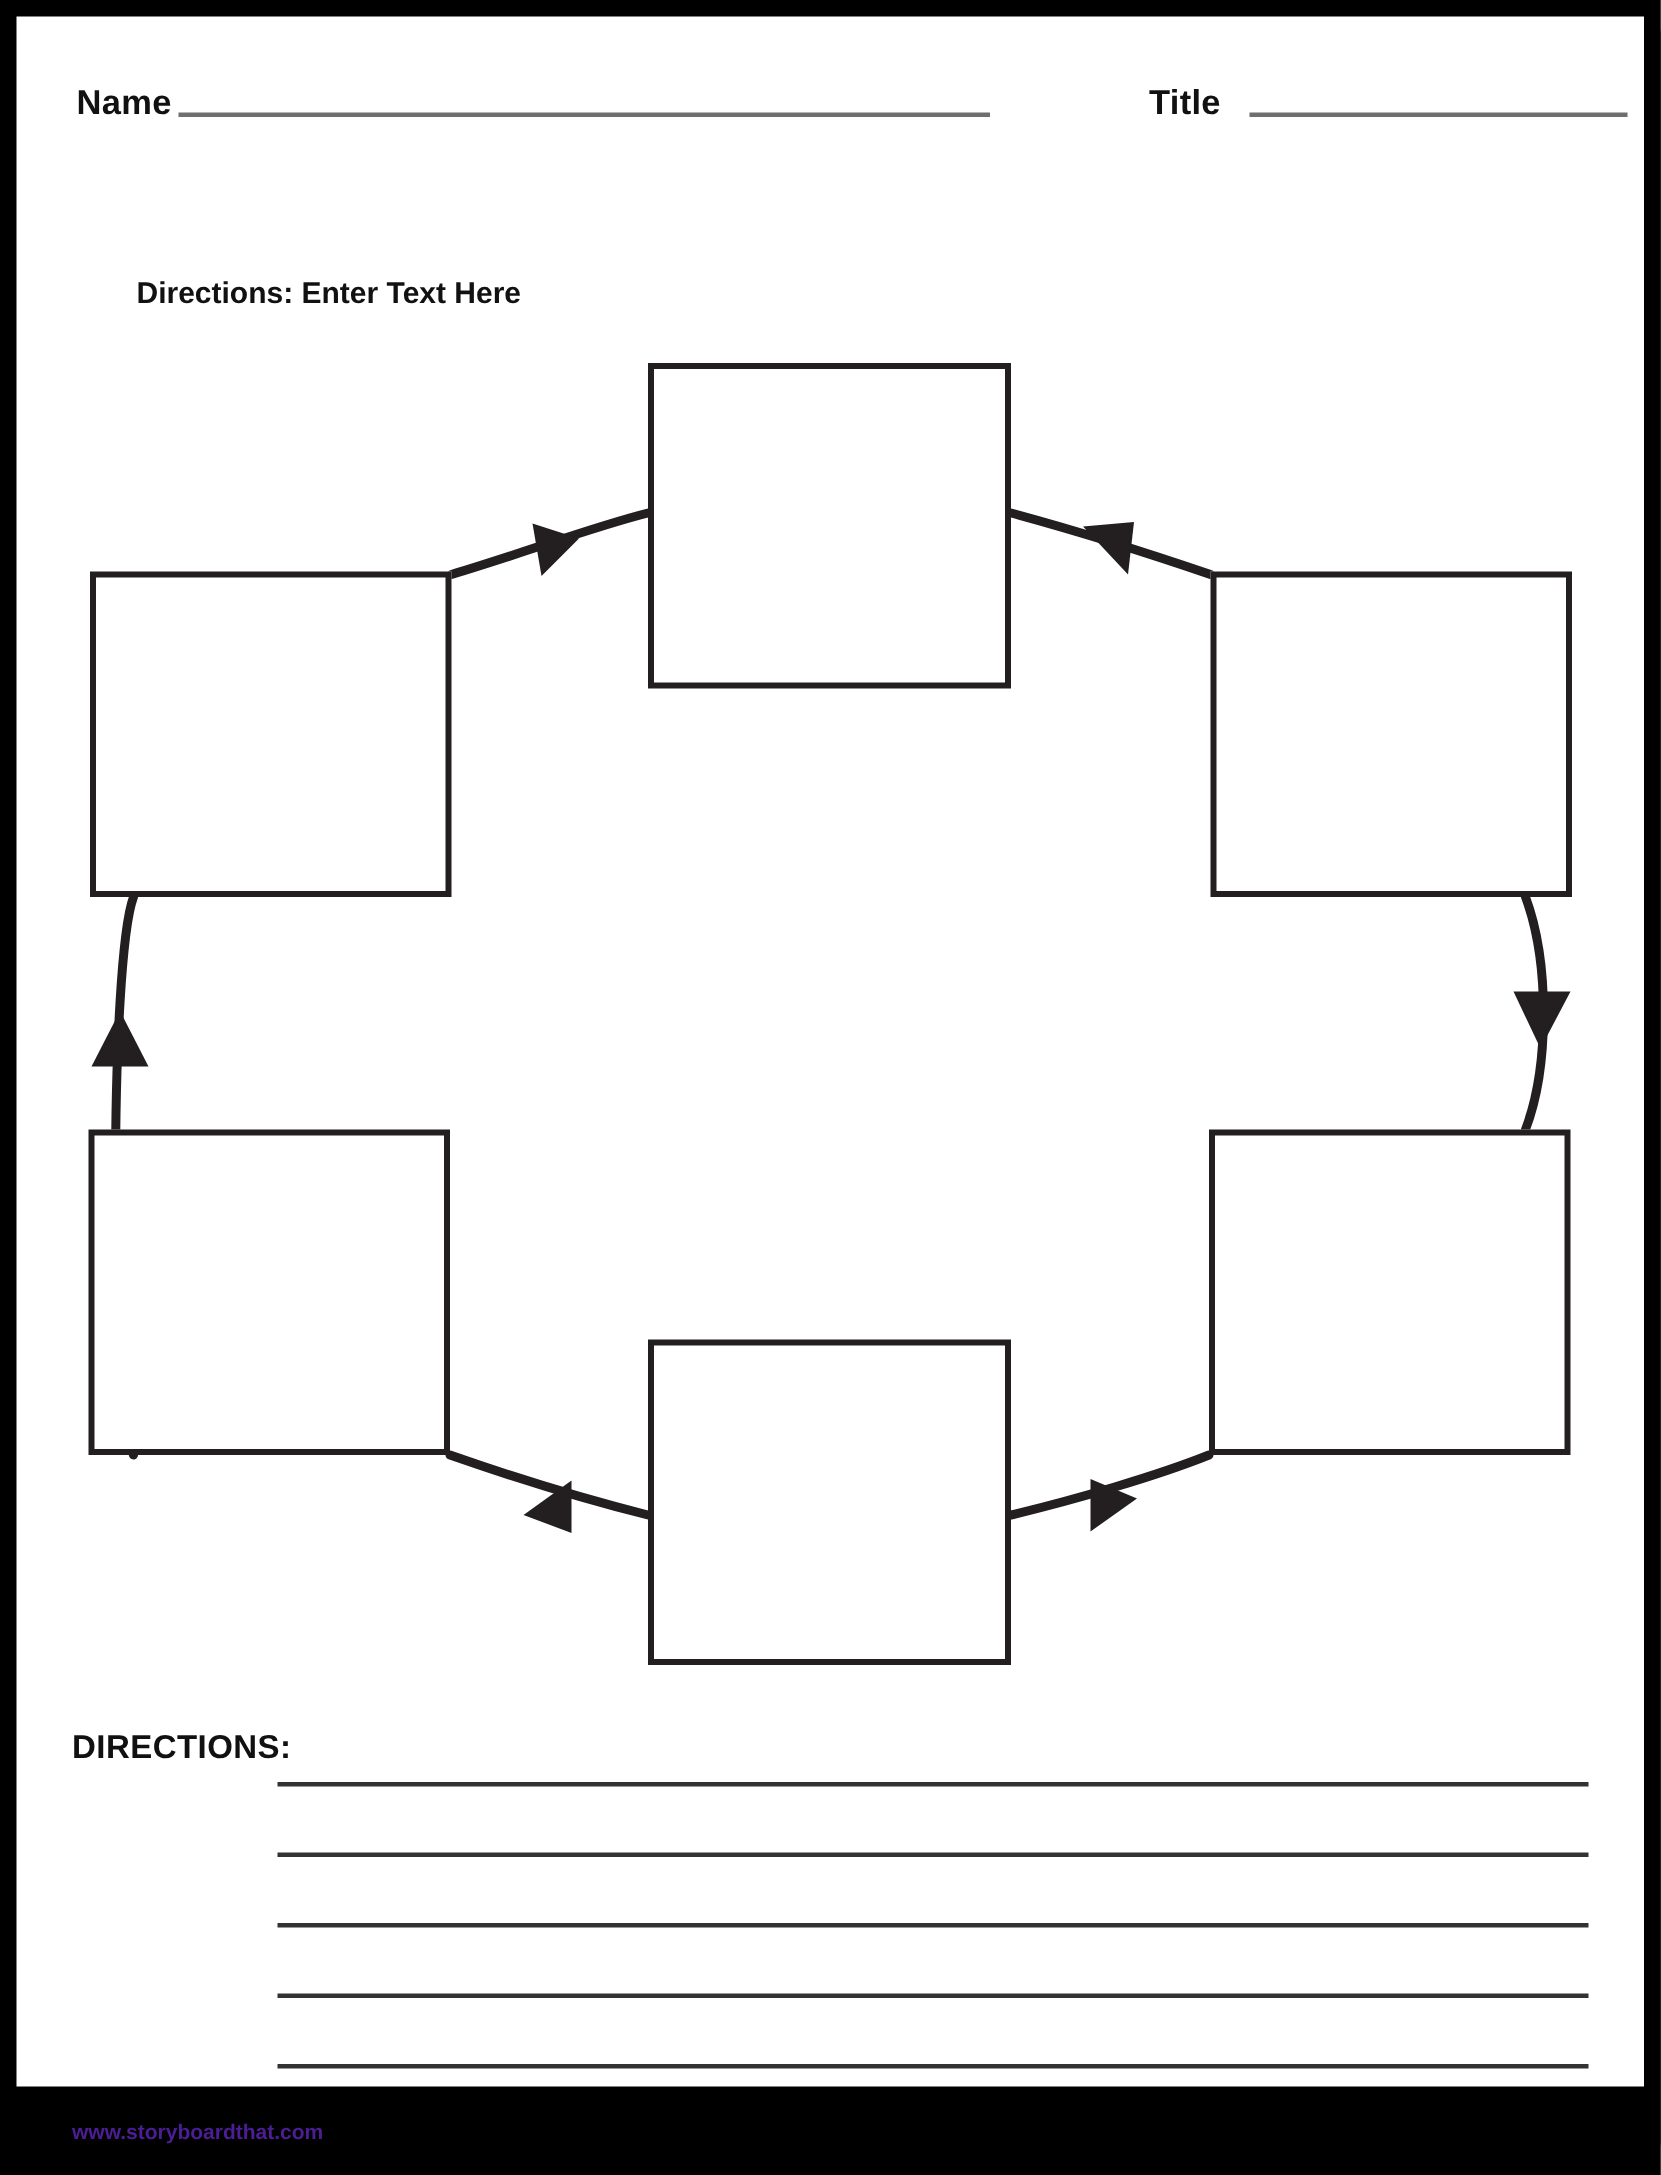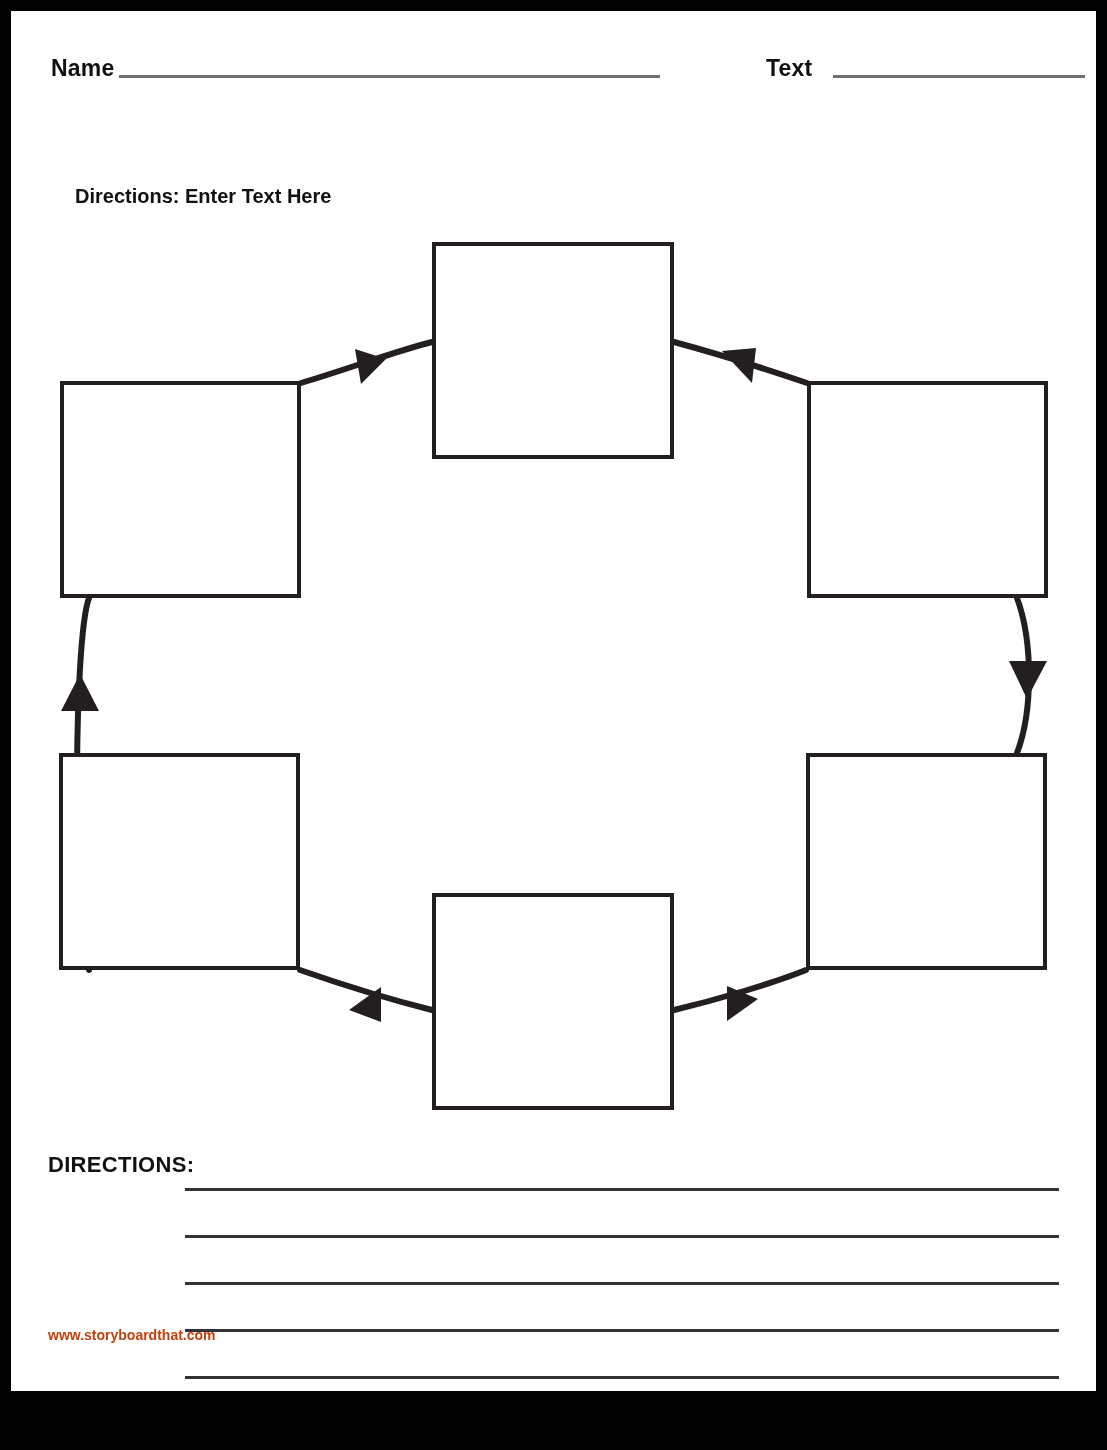--- a/index.html
+++ b/index.html
@@ -64,21 +64,21 @@
     text-align: center;
     font-size: 36px;
     font-weight: bold;
     color: #111111;
     letter-spacing: 0.3px;
   }
 
   
   #directions-top {
     position: absolute;
-    left: 64px;
+    left: 80px;
     top: 174px;
     font-size: 20px;
     font-weight: bold;
     color: #111111;
     white-space: nowrap;
   }
 
   
   #cycle-diagram {
     position: absolute;
@@ -126,24 +126,24 @@
     left: 174px;
     width: 874px;
     height: 3px;
     background: #333333;
   }
 
   
   #footer-url {
     position: absolute;
     left: 37px;
-    top: 1316px;
+    top: 1402px;
     font-size: 14px;
     font-weight: bold;
-    color: #c2410c;
+    color: #4c1d95;
     white-space: nowrap;
   }
   #footer-logo {
     position: absolute;
     right: 27px;
     top: 1327px;
     height: 34px;
     display: flex;
     align-items: center;
     gap: 8px;
@@ -159,21 +159,21 @@
 </style>
 </head>
 <body>
 
 <div id="page-frame">
   <div id="page-sheet">
 
     <div class="hdr-label" id="name-label">Name</div>
     <div class="hdr-rule" id="name-rule"></div>
 
-    <div class="hdr-label" id="date-label">Text</div>
+    <div class="hdr-label" id="date-label">Title</div>
     <div class="hdr-rule" id="date-rule"></div>
 
 
     <div id="directions-top">Directions: Enter Text Here</div>
 
     <div id="cycle-diagram">
 
       <svg id="cycle-arrows" viewBox="0 0 1085 1380" xmlns="http://www.w3.org/2000/svg">
 
         <g>

